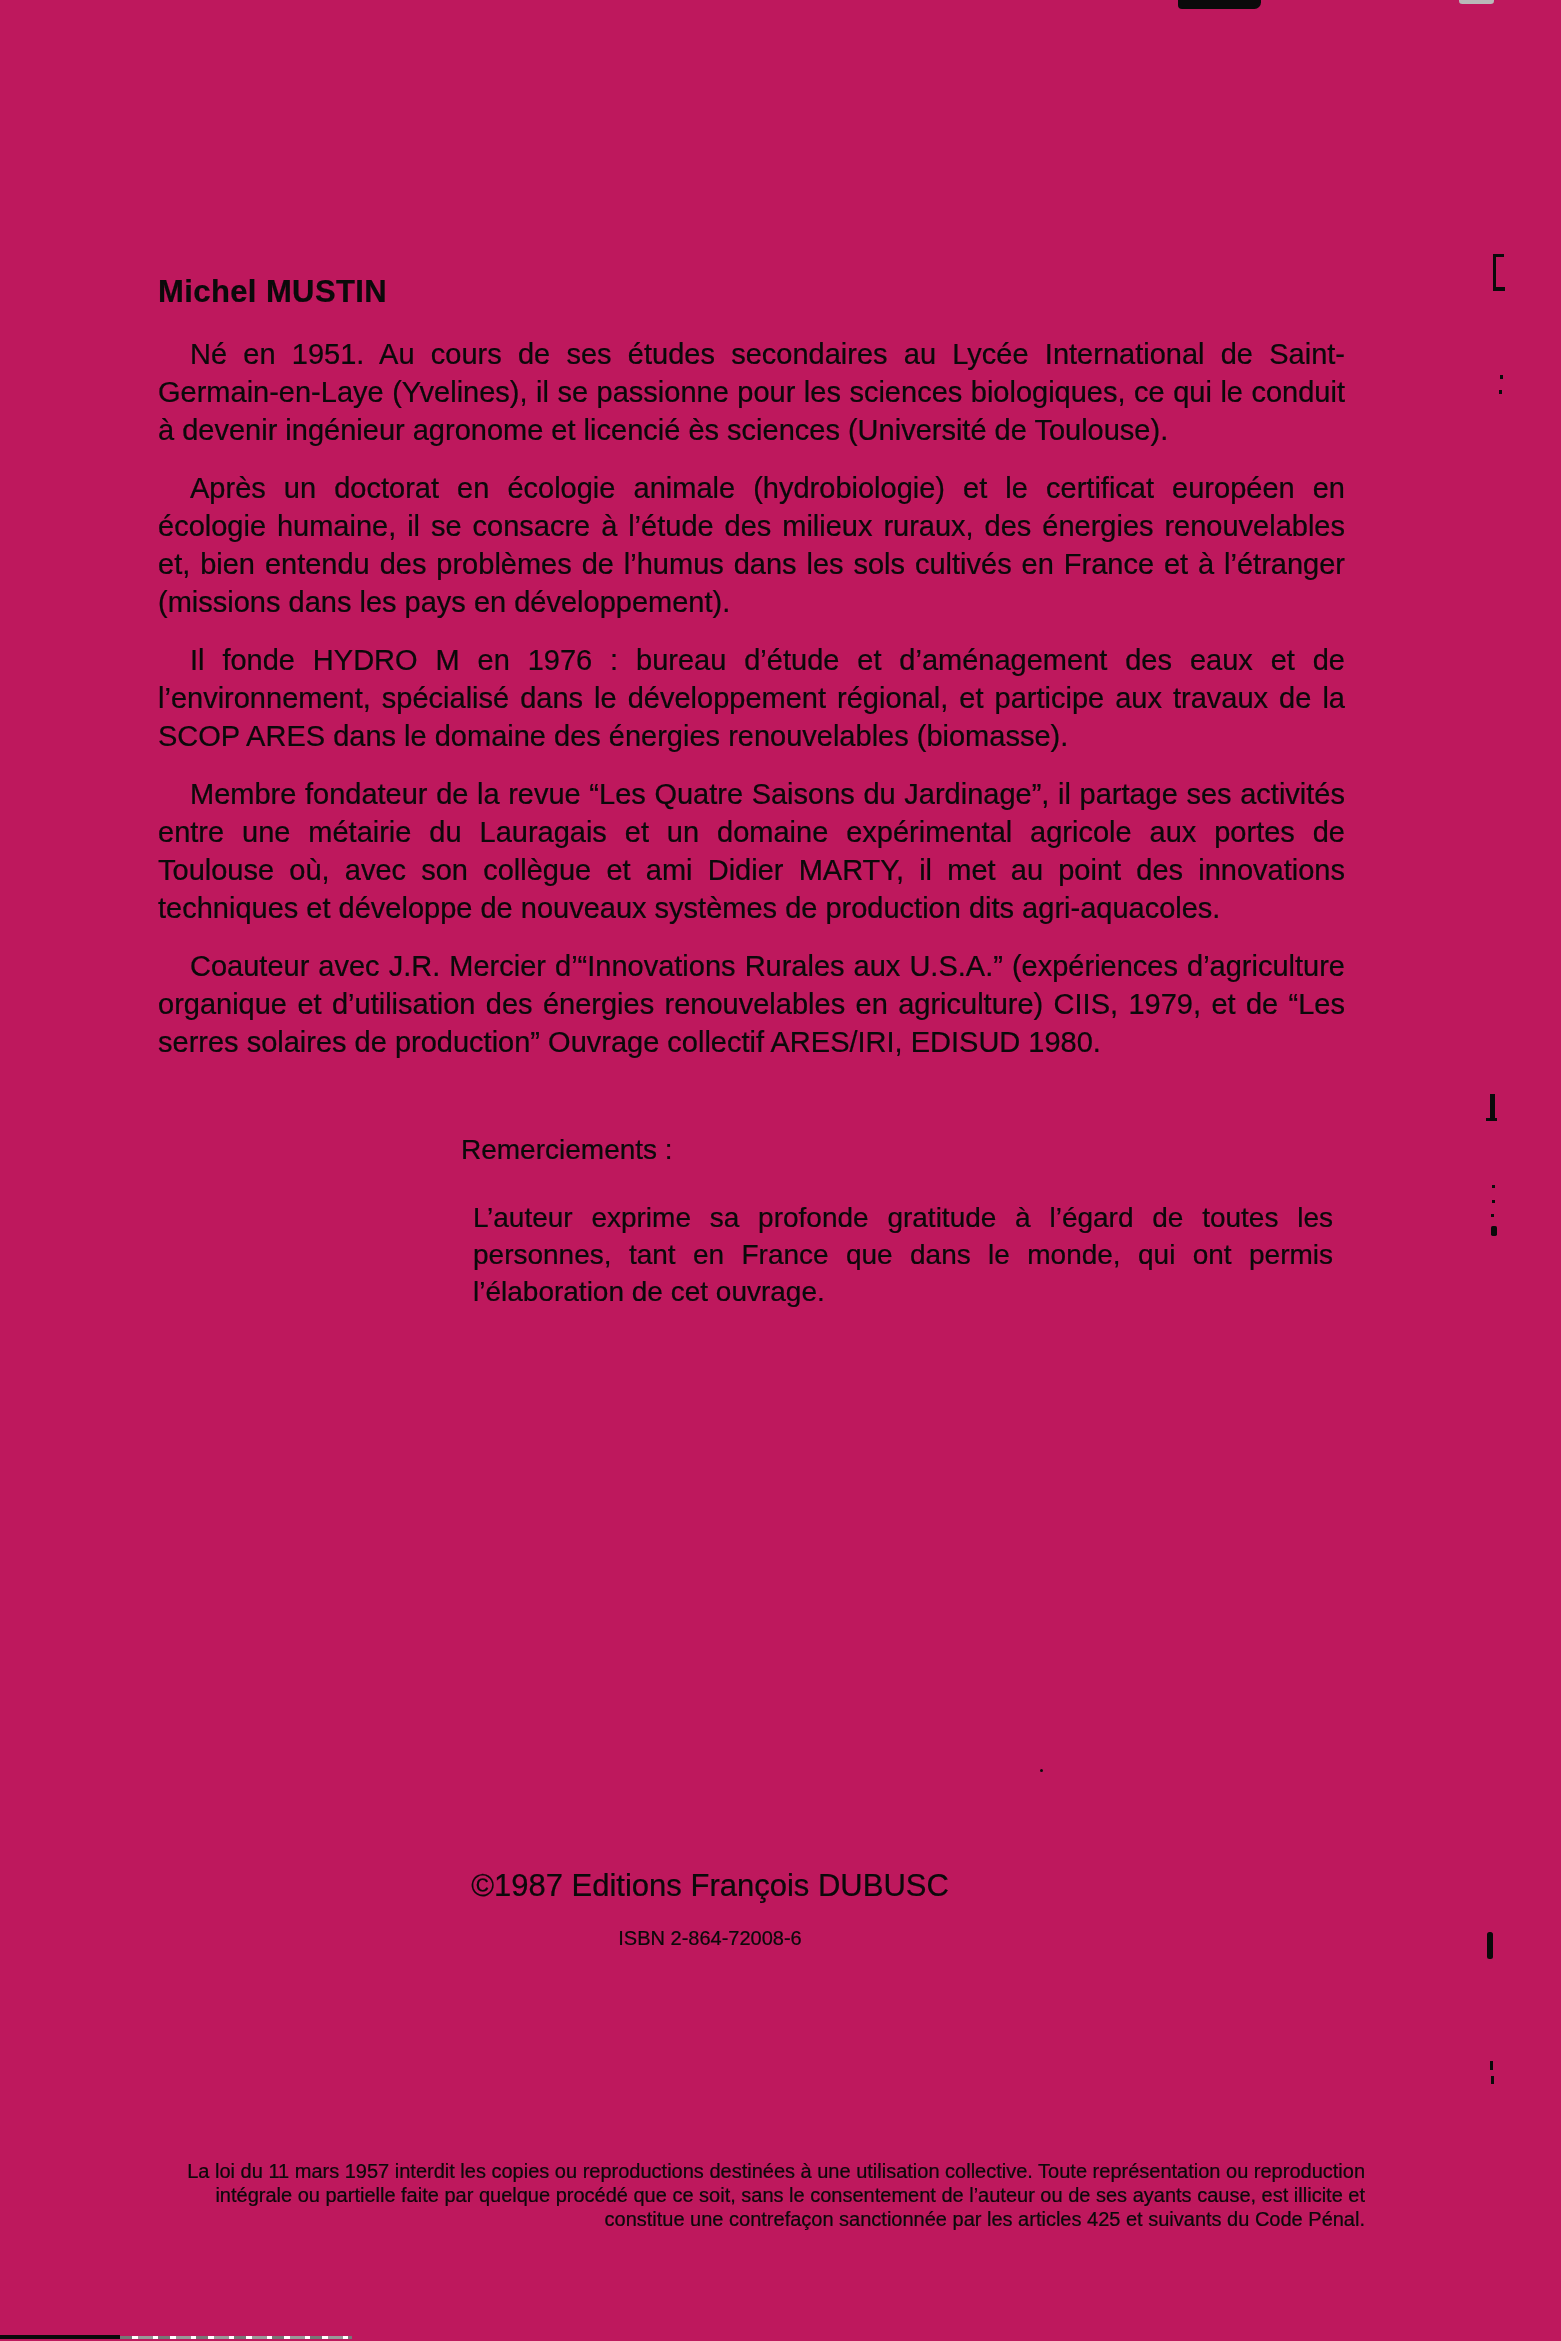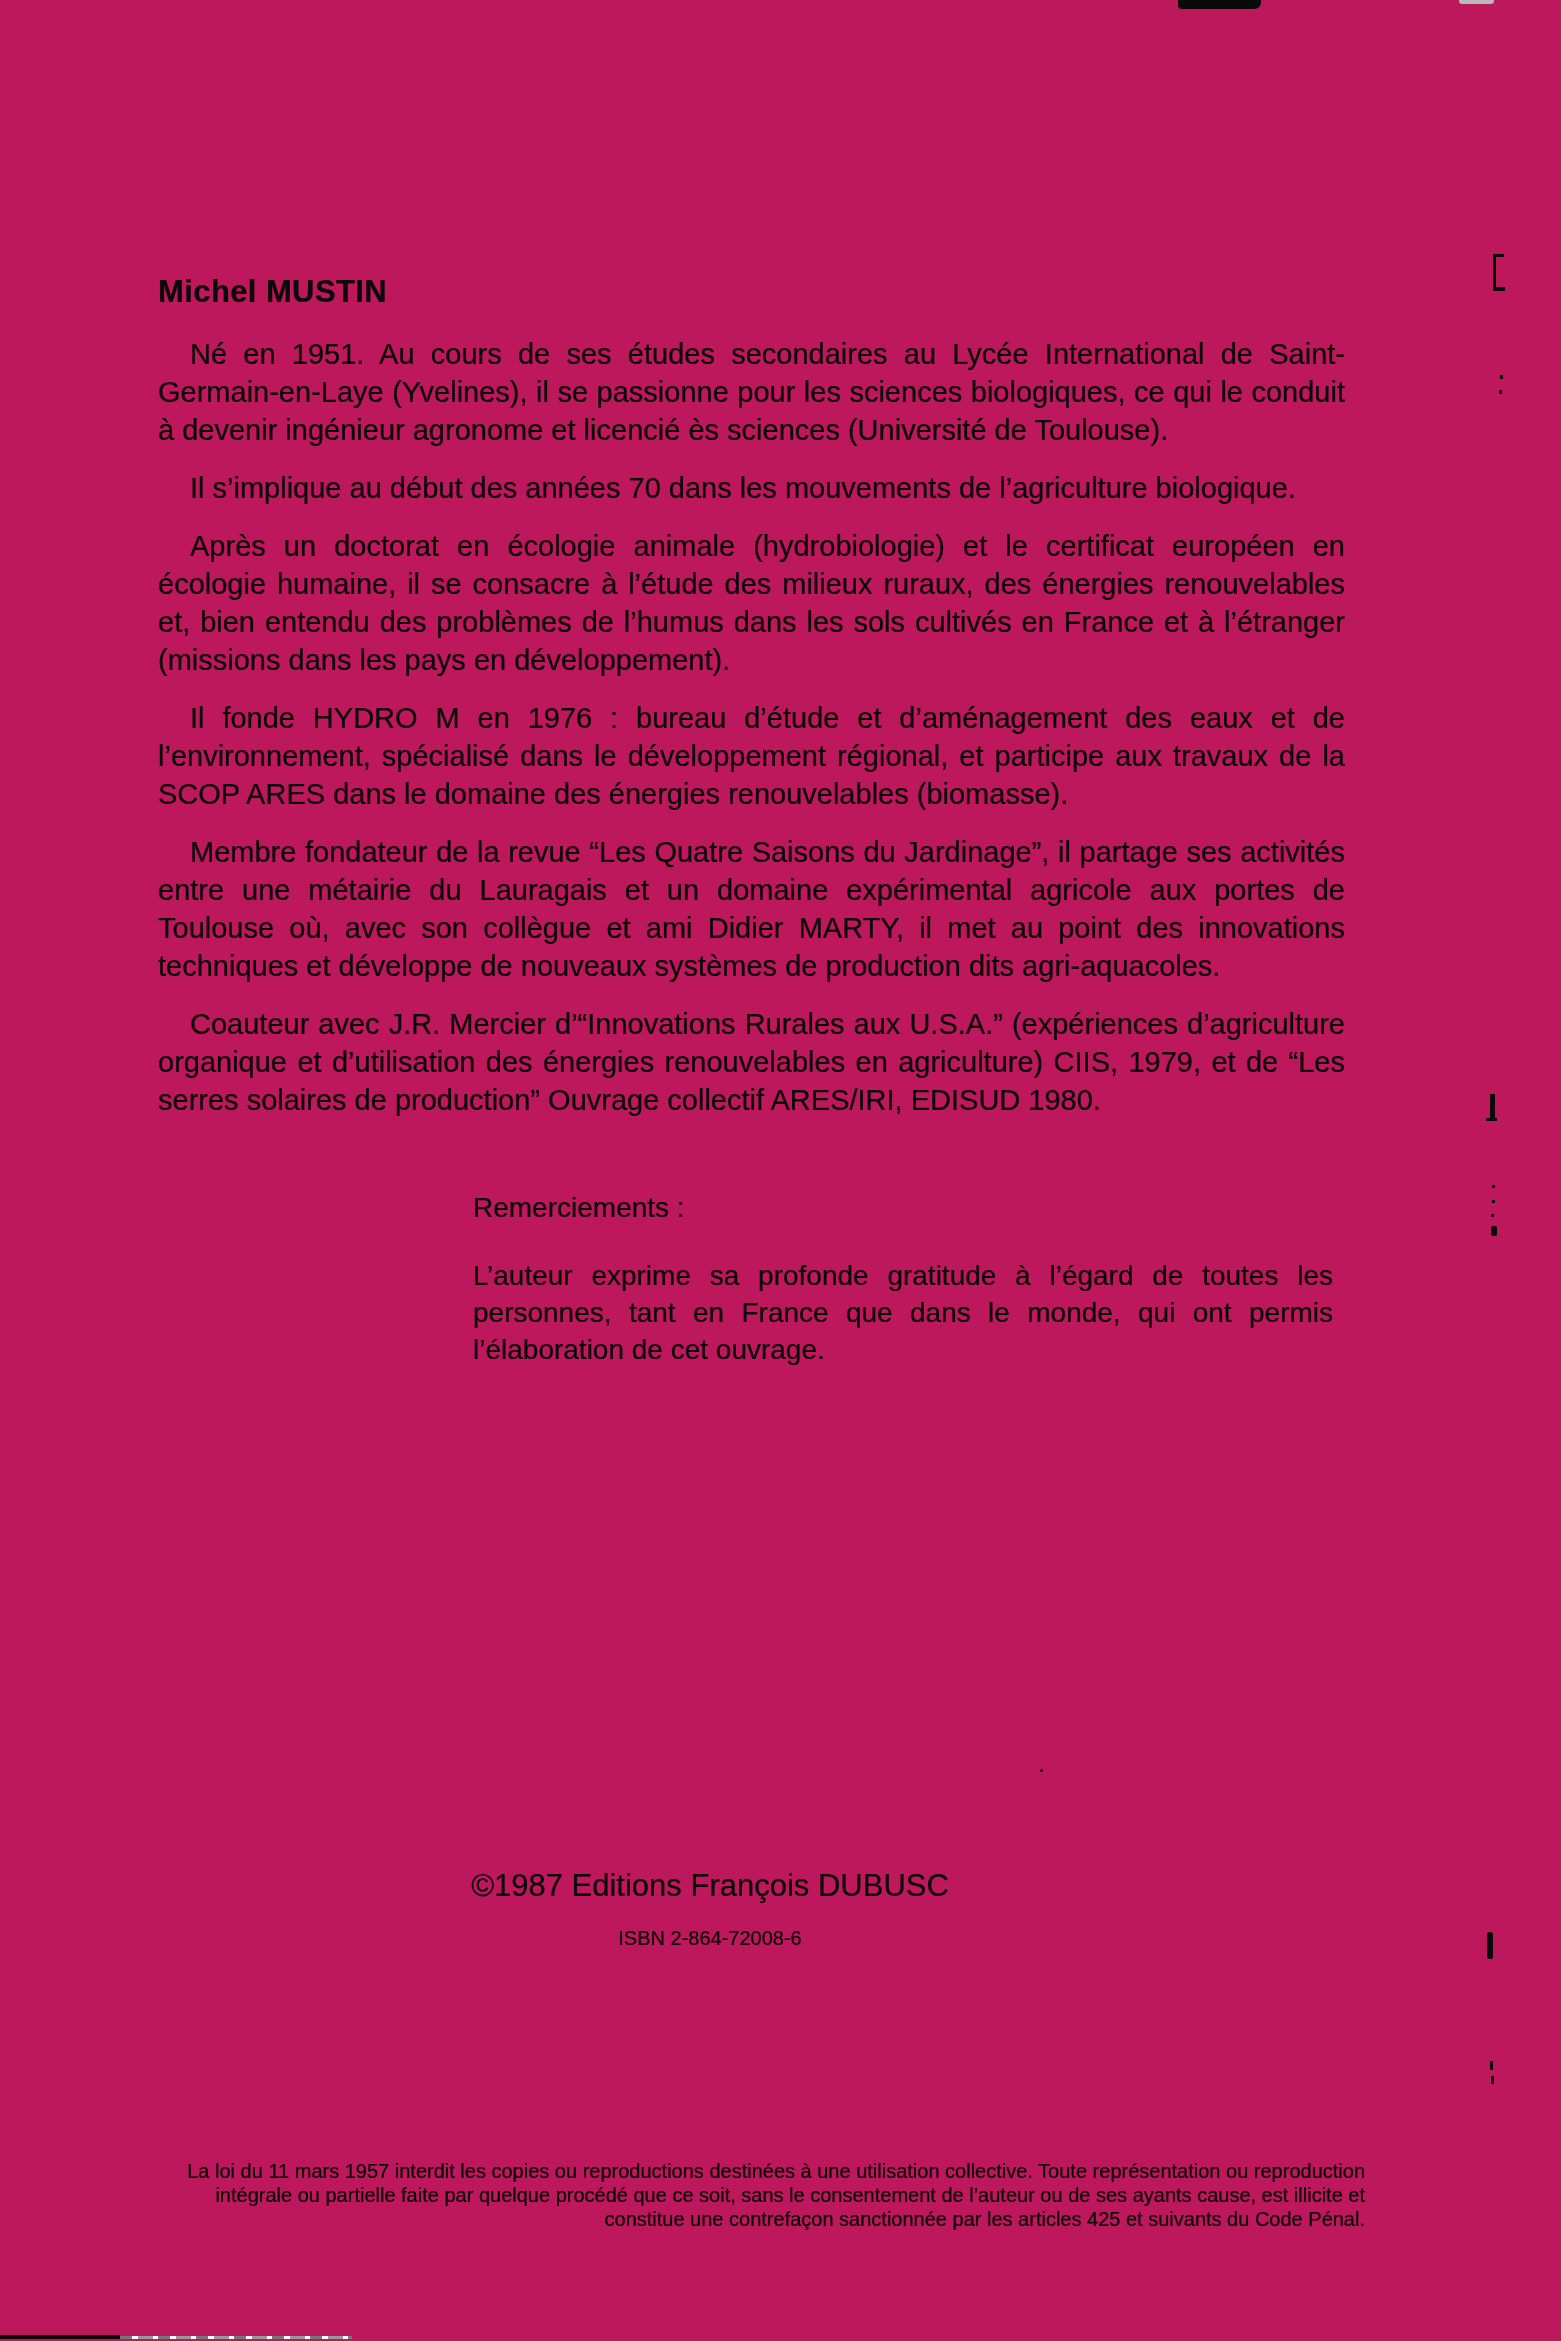--- a/index.html
+++ b/index.html
@@ -32,21 +32,21 @@
     text-indent: 32px;
     margin: 20px 0 0 0;
   }
   .ack {
     margin-top: 73px;
     margin-left: 303px;
     width: 884px;
   }
   .ack-heading {
     font-size: 28px;
-    margin: 0 0 33px 12px;
+    margin: 0 0 33px 0;
   }
   .ack-body {
     font-size: 28px;
     line-height: 37px;
     text-align: justify;
     margin: 12px;
   }
   .imprint {
     position: absolute;
     left: 158px;
@@ -92,21 +92,20 @@
 </head>
 <body>
 
 <div class="page">
 
   <div class="content">
     <h1 class="author-heading">Michel MUSTIN</h1>
 
     <div class="bio">
       <p>Né en 1951. Au cours de ses études secondaires au Lycée International de Saint-Germain-en-Laye (Yvelines), il se passionne pour les sciences biologiques, ce qui le conduit à devenir ingénieur agronome et licencié ès sciences (Université de Toulouse).</p>
-      <p>Il s’implique au début des années 70 dans les mouvements de l’agriculture biologique.</p>
       <p>Après un doctorat en écologie animale (hydrobiologie) et le certificat européen en écologie humaine, il se consacre à l’étude des milieux ruraux, des énergies renouvelables et, bien entendu des problèmes de l’humus dans les sols cultivés en France et à l’étranger (missions dans les pays en développement).</p>
       <p>Il fonde HYDRO M en 1976 : bureau d’étude et d’aménagement des eaux et de l’environnement, spécialisé dans le développement régional, et participe aux travaux de la SCOP ARES dans le domaine des énergies renouvelables (biomasse).</p>
       <p>Membre fondateur de la revue “Les Quatre Saisons du Jardinage”, il partage ses activités entre une métairie du Lauragais et un domaine expérimental agricole aux portes de Toulouse où, avec son collègue et ami Didier MARTY, il met au point des innovations techniques et développe de nouveaux systèmes de production dits agri-aquacoles.</p>
       <p>Coauteur avec J.R. Mercier d’“Innovations Rurales aux U.S.A.” (expériences d’agriculture organique et d’utilisation des énergies renouvelables en agriculture) CIIS, 1979, et de “Les serres solaires de production” Ouvrage collectif ARES/IRI, EDISUD 1980.</p>
     </div>
 
     <div class="ack">
       <p class="ack-heading">Remerciements :</p>
       <p class="ack-body">L’auteur exprime sa profonde gratitude à l’égard de toutes les personnes, tant en France que dans le monde, qui ont permis l’élaboration de cet ouvrage.</p>
     </div>

